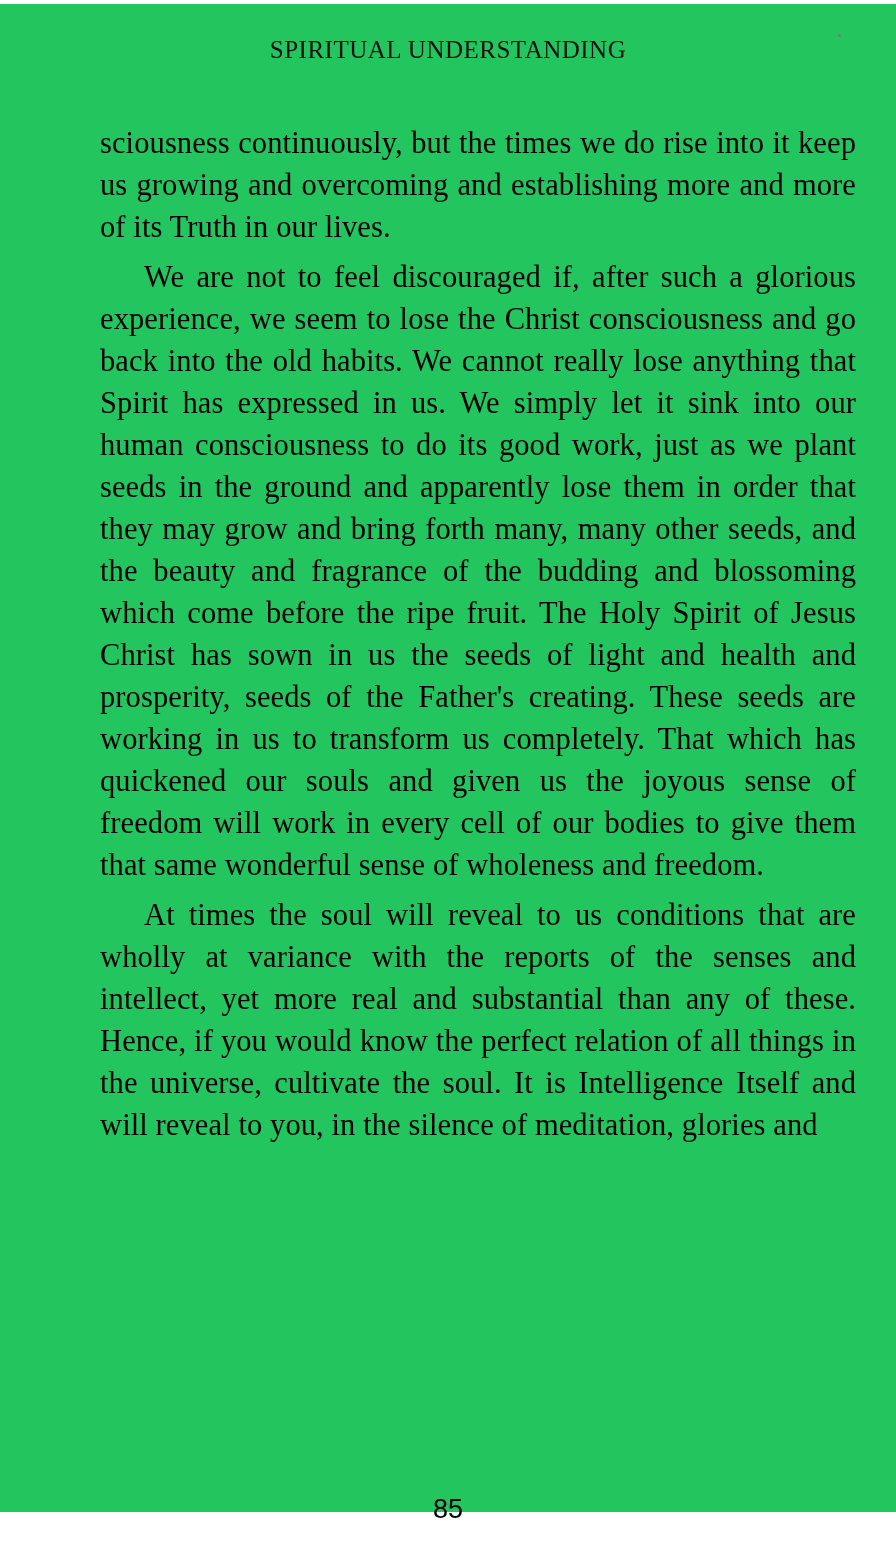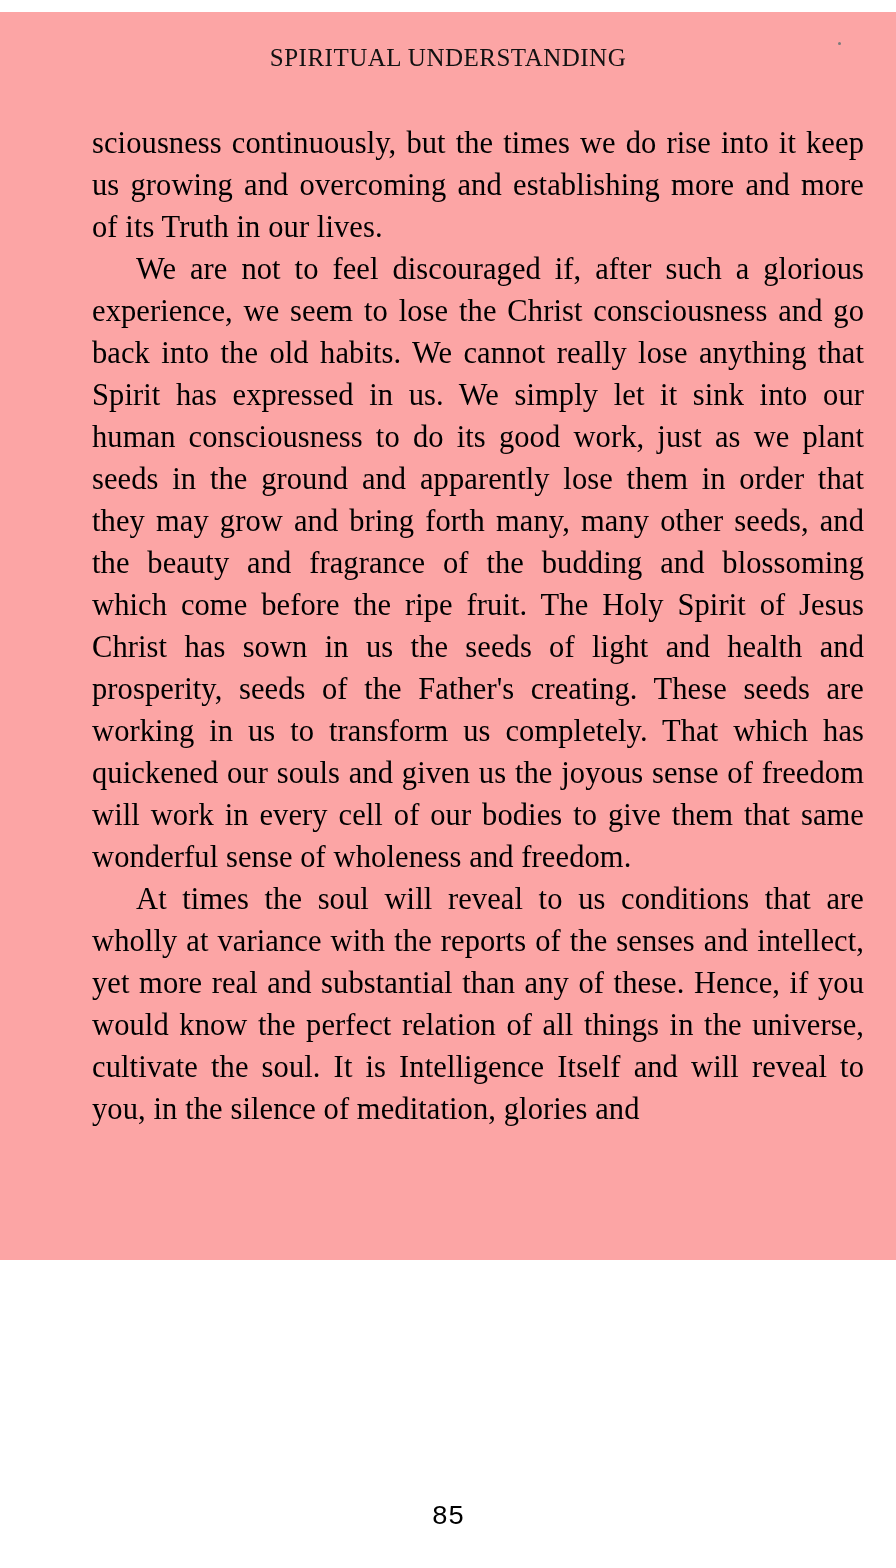--- a/index.html
+++ b/index.html
@@ -12,24 +12,24 @@
     height: 1568px;
     position: relative;
     font-family: "Liberation Serif", serif;
     color: #000000;
     overflow: hidden;
   }
 
   .page {
     position: absolute;
     left: 0;
-    top: 12px;
+    top: 4px;
     width: 896px;
-    height: 1248px;
-    background: #fca5a5;
+    height: 1508px;
+    background: #22c55e;
   }
 
   .running-head {
     position: absolute;
     left: 0;
     top: 32px;
     width: 896px;
     text-align: center;
     font-family: "Liberation Serif", serif;
     font-size: 25px;
@@ -39,21 +39,21 @@
   }
 
   .textblock {
     position: absolute;
     left: 92px;
     top: 110px;
     width: 772px;
   }
 
   p.body-par {
-    margin: 0;
+    margin: 8px;
     font-family: "Liberation Serif", serif;
     font-size: 30.5px;
     line-height: 42px;
     text-align: justify;
     text-justify: inter-word;
     color: #000000;
     font-weight: 500;
     letter-spacing: 0.1px;
   }
 
@@ -69,21 +69,21 @@
     text-decoration-thickness: 2px;
     text-underline-offset: 4px;
   }
 
   .folio {
     position: absolute;
     left: 0;
     top: 1490px;
     width: 896px;
     text-align: center;
-    font-family: Liberation Mono, monospace;
+    font-family: Liberation Sans, sans-serif;
     font-size: 27px;
     color: #000000;
   }
 
   .speck {
     position: absolute;
     width: 3px;
     height: 3px;
     background: #7a7a7a;
     border-radius: 50%;

